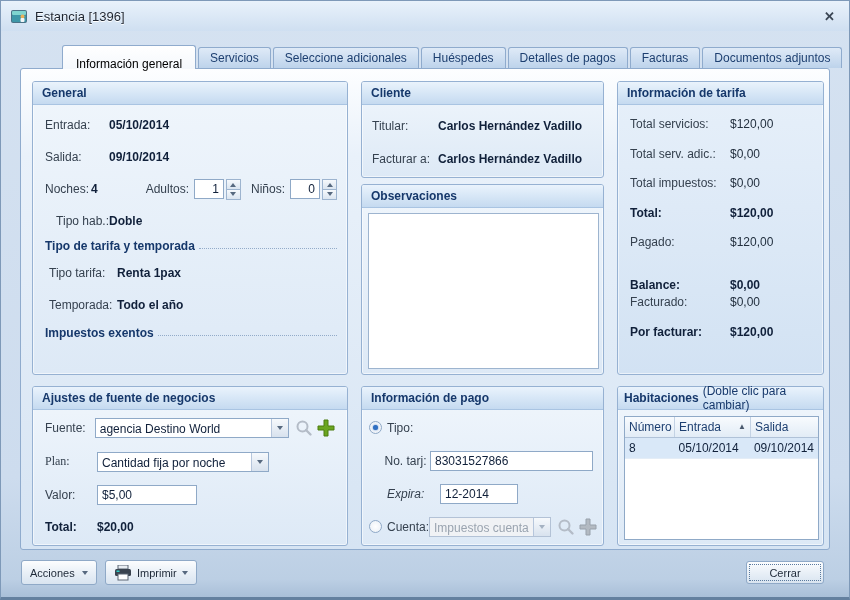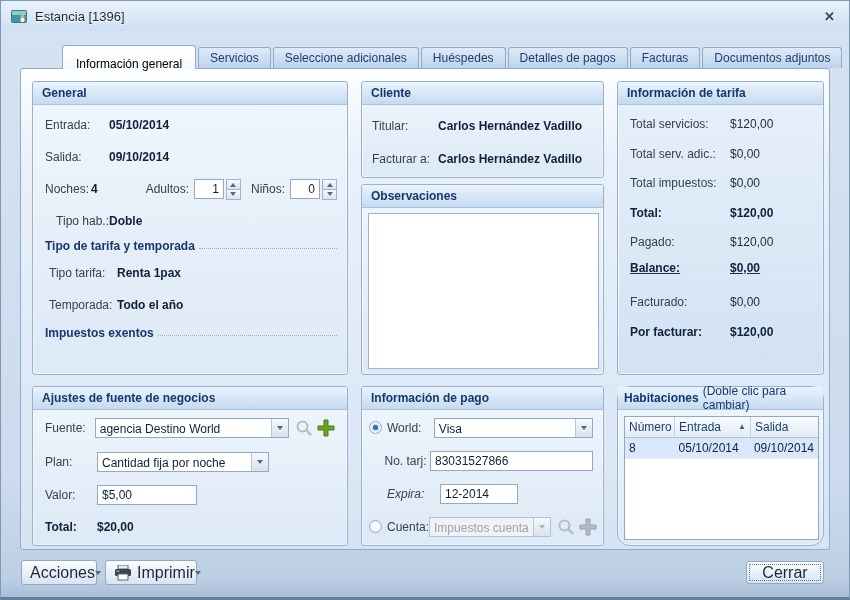--- a/index.html
+++ b/index.html
@@ -99,21 +99,21 @@
   .thead { display:flex; height:21px; background:linear-gradient(180deg,#f8fbfe,#e2ecf6); border-bottom:1px solid #b0c2d8; }
   .th { padding:3px 4px 0; font-size:12px; color:#1d3f70; border-right:1px solid #c3d2e4; display:flex; align-items:flex-start; }
   .trow { display:flex; height:21px; background:#d9e8f8; border-bottom:1px solid #e4edf7; cursor:pointer; }
   .td { padding:3px 4px 0; font-size:12px; color:#10203a; }
   .sort-asc { font-size:8px; color:#4a5a6e; margin-left:auto; padding-top:2px; }
 
   
   .btn {
     position:absolute; height:25px; border:1px solid #8fa9c7; border-radius:3px;
     background:linear-gradient(180deg,#fcfdfe 0%, #e9f0f7 50%, #d9e4f0 100%);
-    display:flex; align-items:center; font-size:16px; color:#1c2736; cursor:pointer; padding:0 8px;
+    display:flex; align-items:center; font-size:11px; color:#1c2736; cursor:pointer; padding:0 8px;
   }
   .btn .tri-down { margin-left:8px; }
   .btn-cerrar { justify-content:center; outline:1px dotted #5a7a9e; outline-offset:-4px; }
   svg { display:block; }
 </style>
 </head>
 <body>
 
 <div class="window">
 
@@ -243,21 +243,21 @@
         <span>$0,00</span>
       </div>
       <div class="row" style="top:120px;">
         <span class="lbl val" style="width:100px;">Total:</span>
         <span class="val">$120,00</span>
       </div>
       <div class="row" style="top:149px;">
         <span class="lbl" style="width:100px;">Pagado:</span>
         <span>$120,00</span>
       </div>
-      <div class="row" style="top:175px;text-decoration:underline;">
+      <div class="row" style="top:192px;">
         <span class="lbl val" style="width:100px;">Balance:</span>
         <span class="val">$0,00</span>
       </div>
       <div class="row" style="top:209px;">
         <span class="lbl" style="width:100px;">Facturado:</span>
         <span>$0,00</span>
       </div>
       <div class="row" style="top:239px;">
         <span class="lbl val" style="width:100px;">Por facturar:</span>
         <span class="val">$120,00</span>
@@ -282,21 +282,21 @@
               <line x1="11" y1="11" x2="15.5" y2="15.5" stroke="#b4bcc7" stroke-width="2.4" stroke-linecap="round"></line>
             </svg>
         </span>
         <span class="iconbtn">
           <svg width="20" height="20" viewBox="0 0 20 20">
               <path d="M8 2h4v6h6v4h-6v6H8v-6H2V8h6z" fill="#6aa51f" stroke="#4c7d10" stroke-width="1"></path>
             </svg>
         </span>
       </div>
       <div class="row" style="top:64px;">
-        <span class="lbl" style="width:52px;">Plan:</span>
+        <span class="lbl" style="width:52px;font-family:Liberation Serif, serif;">Plan:</span>
         <span class="combo" style="width:172px;">
           <span class="combo-text">Cantidad fija por noche</span>
           <span class="combo-btn">
               <span class="tri-down"></span>
             </span>
         </span>
       </div>
       <div class="row" style="top:97px;">
         <span class="lbl" style="width:52px;">Valor:</span>
         <input class="tbox" style="width: 100px;" value="$5,00">
@@ -306,27 +306,21 @@
         <span class="val">$20,00</span>
       </div>
     </div>
 
     <div class="gbox" style="left:340px; top:317px; width:243px; height:160px;">
       <div class="gbox-header">
           <span>Información de pago</span>
         </div>
       <div class="row" style="top:30px; left:7px;">
         <span class="radio on"></span>
-        <span class="lbl" style="margin-left:5px; width:48px;">World:</span>
-        <span class="combo" style="width:163px;">
-          <span class="combo-text">Visa</span>
-          <span class="combo-btn">
-              <span class="tri-down"></span>
-            </span>
-        </span>
+        <span class="lbl" style="margin-left:5px; width:48px;">Tipo:</span>
       </div>
       <div class="row" style="top:63px; left:7px;">
         <span style="width:18px;"></span>
         <span class="lbl" style="width:53px;">No. tarj:</span>
         <input class="tbox" style="width: 163px;" value="83031527866">
       </div>
       <div class="row" style="top:96px; left:7px;">
         <span style="width:18px;"></span>
         <span class="lbl" style="width:53px;font-style:italic;">Expira:</span>
         <input class="tbox" style="width: 78px;" value="12-2014">
@@ -347,21 +341,21 @@
             </svg>
         </span>
         <span class="iconbtn">
           <svg width="20" height="20" viewBox="0 0 20 20">
               <path d="M8 2h4v6h6v4h-6v6H8v-6H2V8h6z" fill="#b3bac2" stroke="#98a1ab" stroke-width="1"></path>
             </svg>
         </span>
       </div>
     </div>
 
-    <div class="gbox" style="left:596px; top:317px; width:207px; height:160px;border-radius:13px;">
+    <div class="gbox" style="left:596px; top:317px; width:207px; height:160px;">
       <div class="gbox-header" style="padding:0 6px;">
         <span>Habitaciones</span>
         <span class="sub">(Doble clic para cambiar)</span>
       </div>
       <div class="table" style="left:6px; top:29px; width:195px; height:124px;">
         <div class="thead">
           <span class="th" style="width:50px;">
               <span>Número</span>
             </span>
           <span class="th" style="width:76px;">

